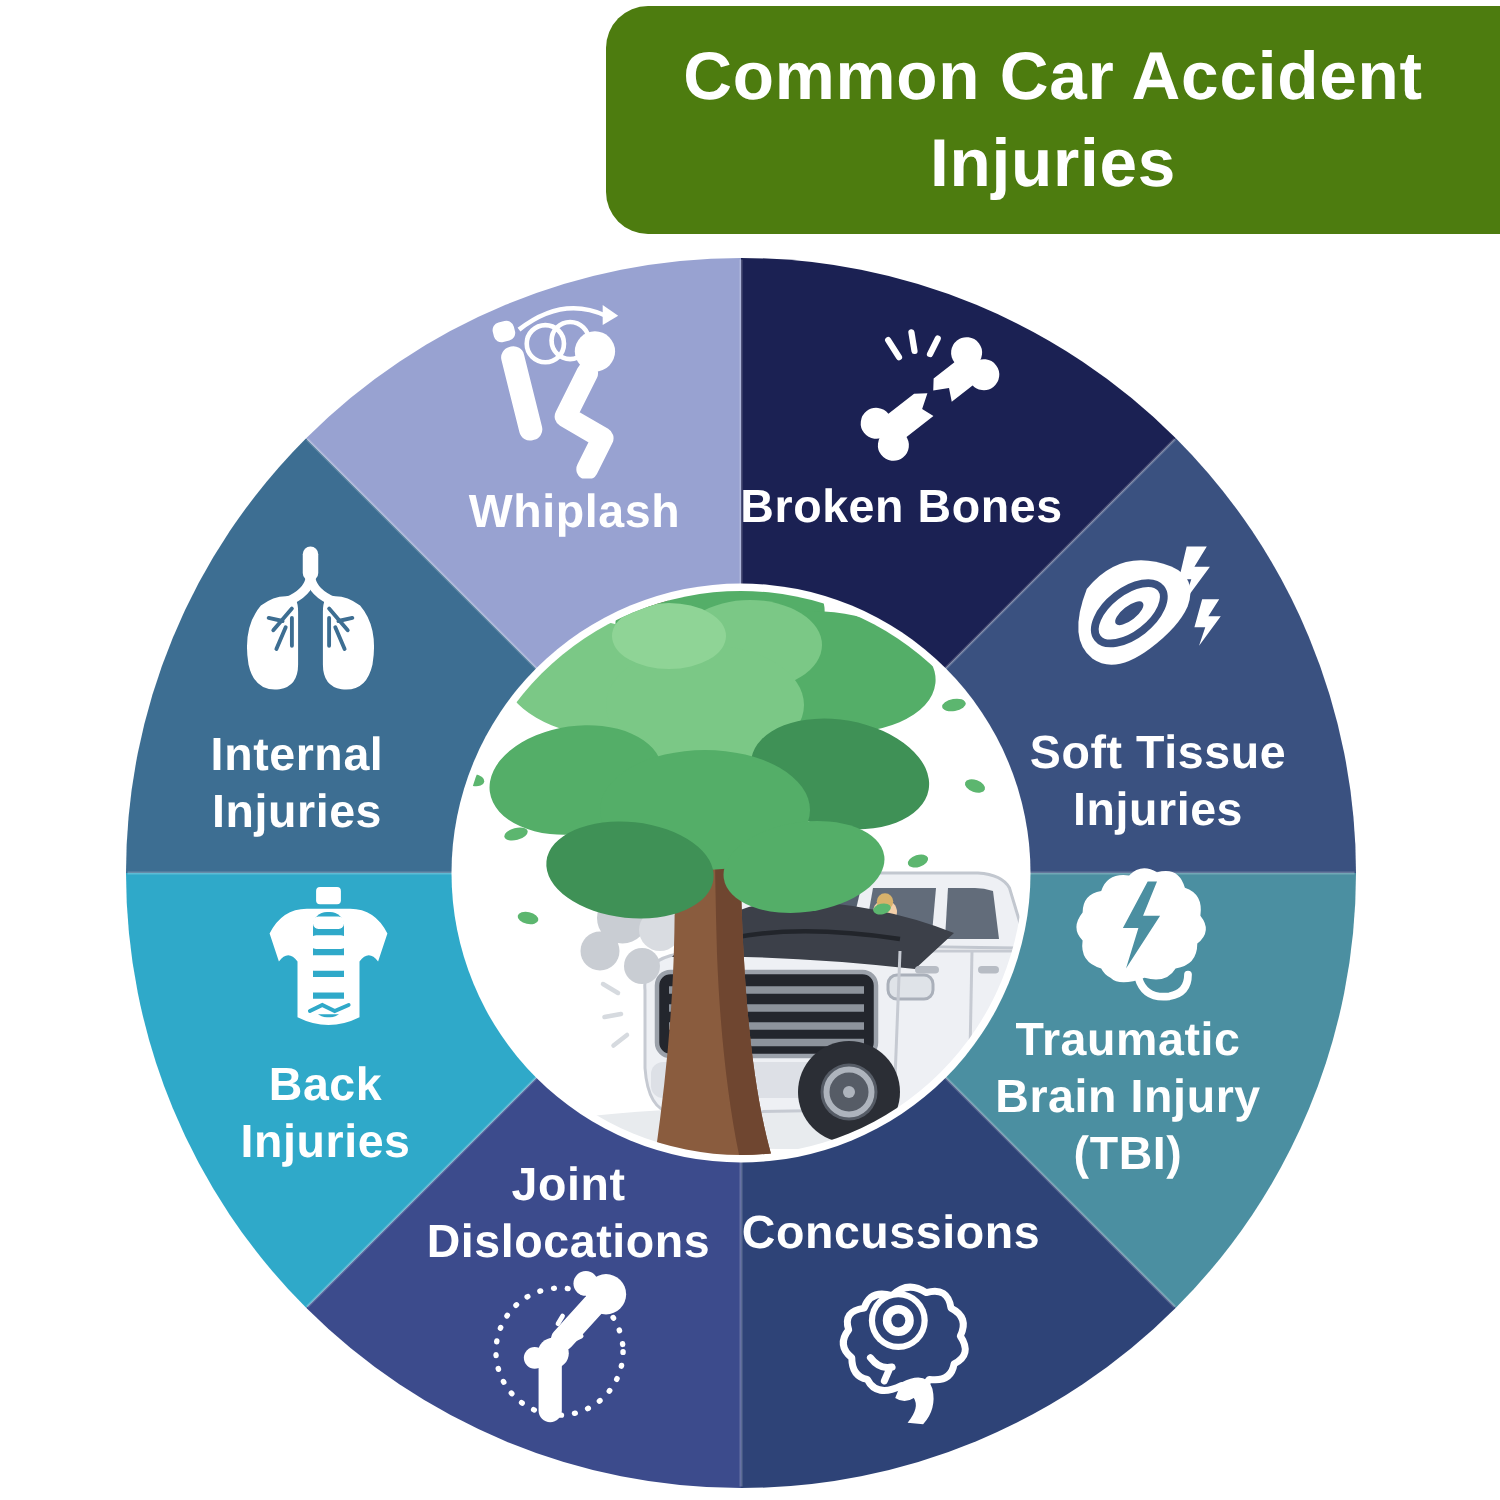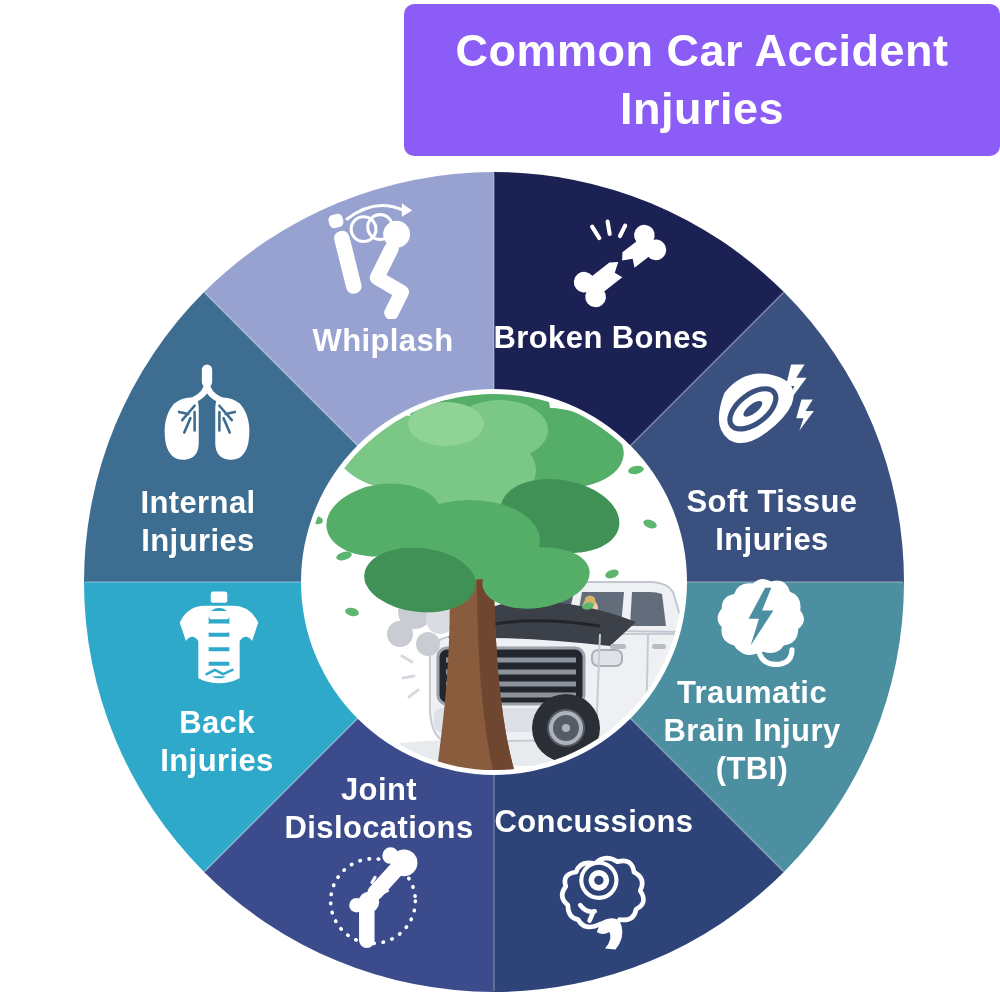--- a/index.html
+++ b/index.html
@@ -19,21 +19,21 @@
   svg text.seg-label{
     fill:#ffffff;font-family:"Liberation Sans",sans-serif;
     font-size:31px;font-weight:600;letter-spacing:.4px;text-anchor:middle;
   }
 </style>
 </head>
 <body>
 
 <div class="stage">
 
-  <div class="banner" style="background: #8b5cf6; color: rgb(255, 255, 255); border-radius: 10px;">
+  <div class="banner" style="background: #4d7c0f; color: rgb(255, 255, 255);">
     <div class="t1">Common Car Accident</div>
     <div class="t2">Injuries</div>
   </div>
 
   <svg id="wheel" width="1000" height="1000" viewBox="0 0 1000 1000" style="position:absolute;left:0;top:0;">
     <defs>
       <clipPath id="centerClip">
           <circle cx="494" cy="582" r="188"></circle>
         </clipPath>
 

